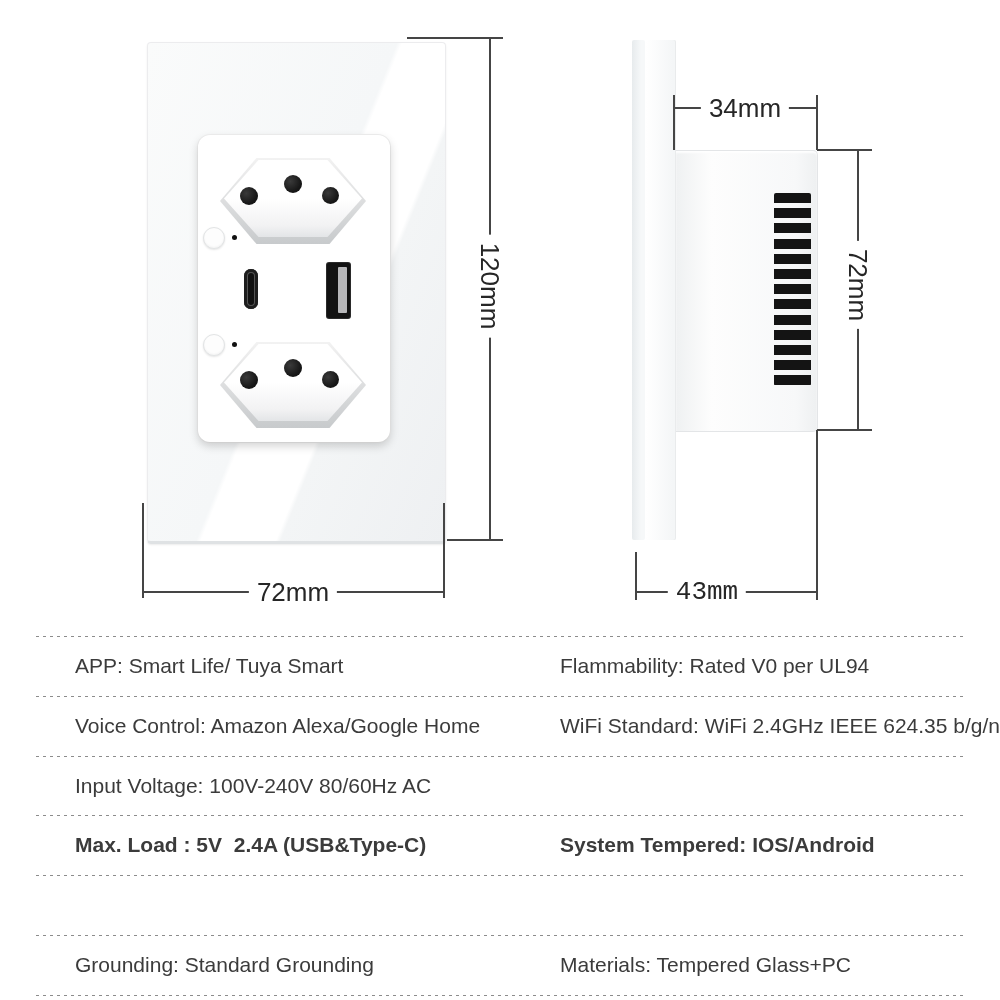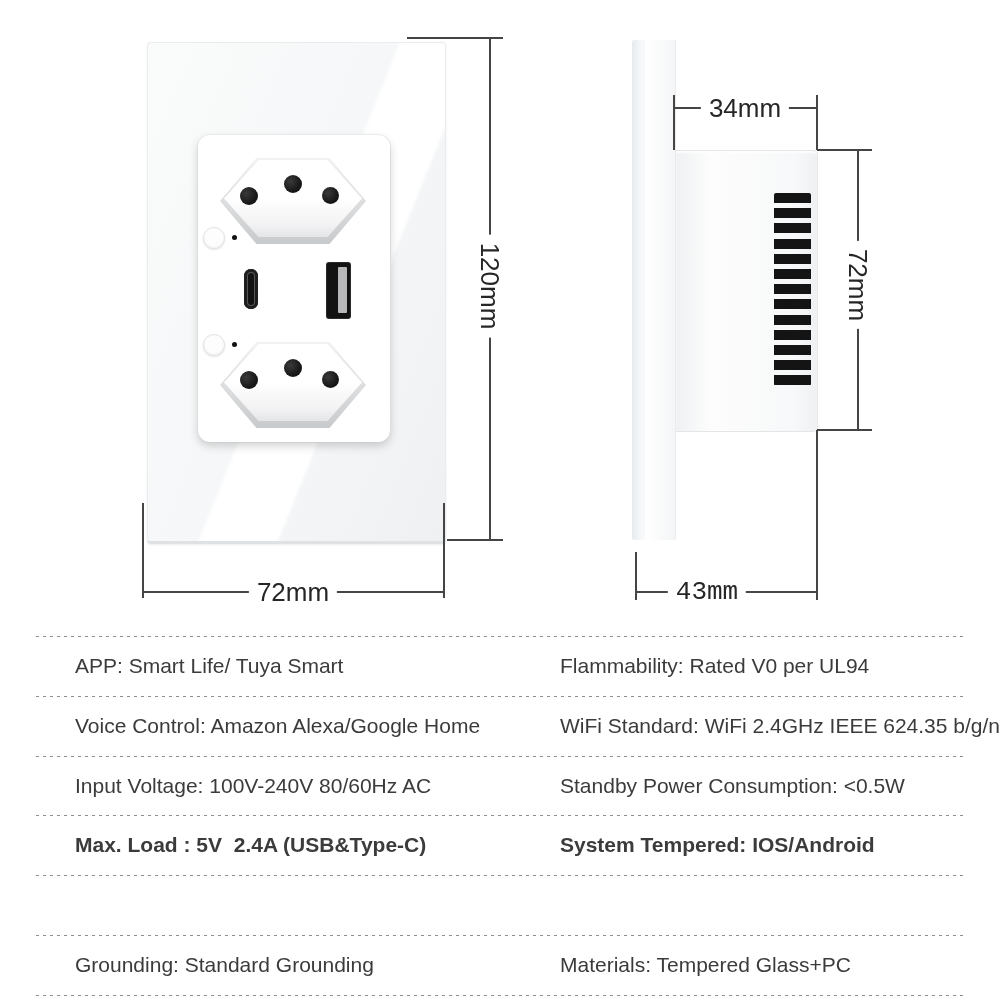--- a/index.html
+++ b/index.html
@@ -166,21 +166,20 @@
   <div class="spec-row" style="top:636px;height:60px;">
     <span class="spec-cell lcol">APP: Smart Life/ Tuya Smart</span>
     <span class="spec-cell rcol">Flammability: Rated V0 per UL94</span>
   </div>
   <div class="spec-row" style="top:696px;height:60px;">
     <span class="spec-cell lcol">Voice Control: Amazon Alexa/Google Home</span>
     <span class="spec-cell rcol">WiFi Standard: WiFi 2.4GHz IEEE 624.35 b/g/n</span>
   </div>
   <div class="spec-row" style="top:756px;height:59px;">
     <span class="spec-cell lcol">Input Voltage: 100V-240V 80/60Hz AC</span>
-    <span class="spec-cell rcol">Standby Power Consumption: &lt;0.5W</span>
   </div>
   <div class="spec-row" style="top:815px;height:60px;font-weight:bold;">
     <span class="spec-cell lcol">Max. Load : 5V  2.4A (USB&amp;Type-C)</span>
     <span class="spec-cell rcol">System Tempered: IOS/Android</span>
   </div>
   <div class="spec-row" style="top:935px;height:60px;">
     <span class="spec-cell rcol">Materials: Tempered Glass+PC</span>
     <span class="spec-cell lcol">Grounding: Standard Grounding</span>
   </div>
 

